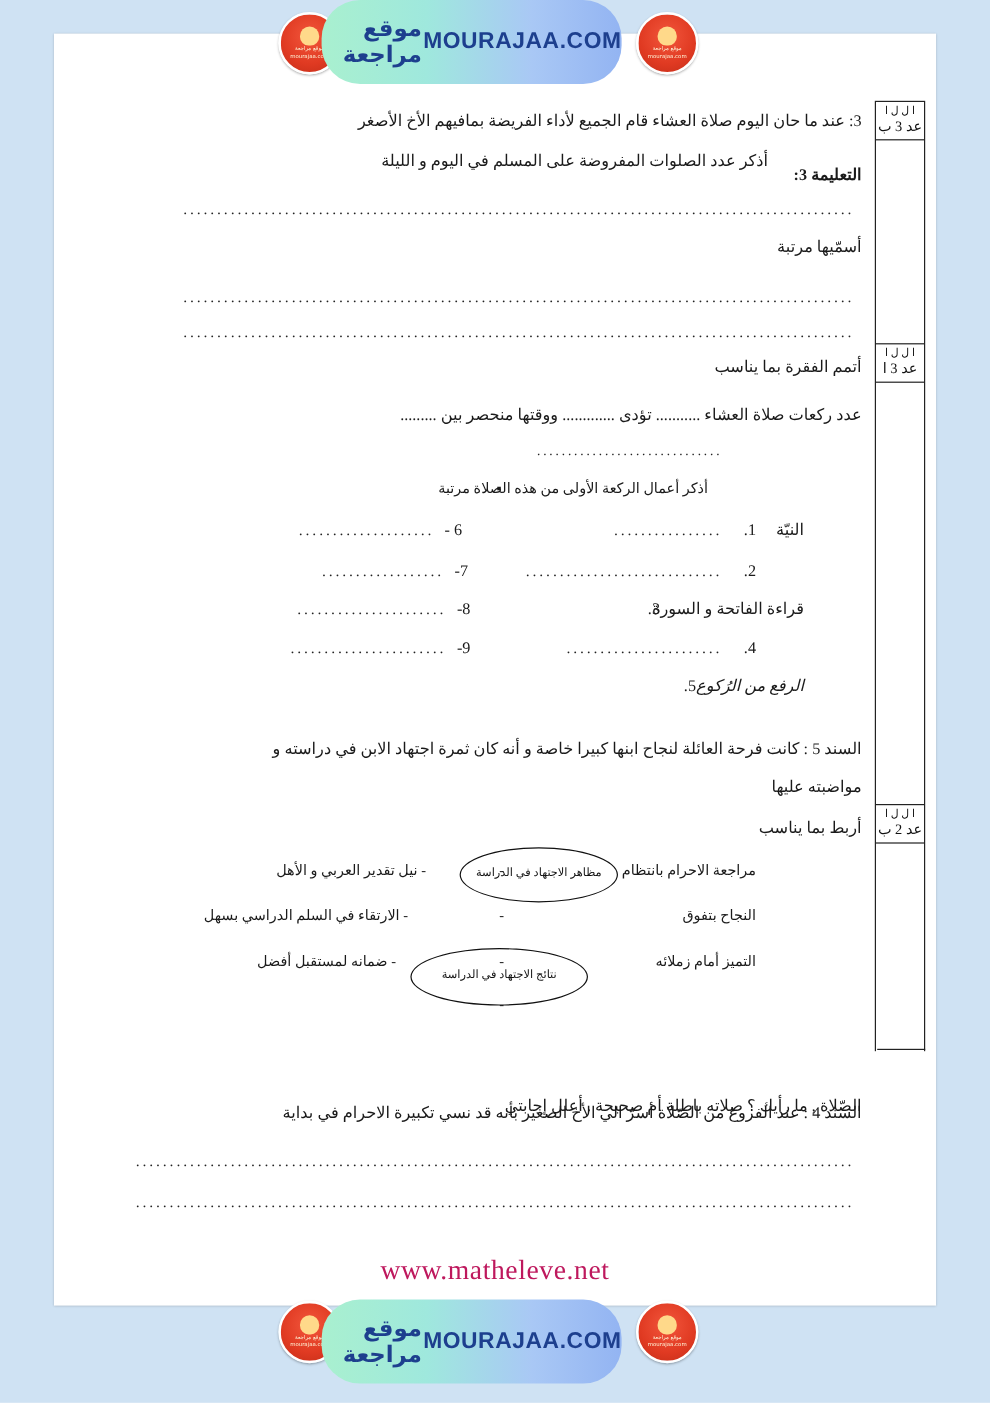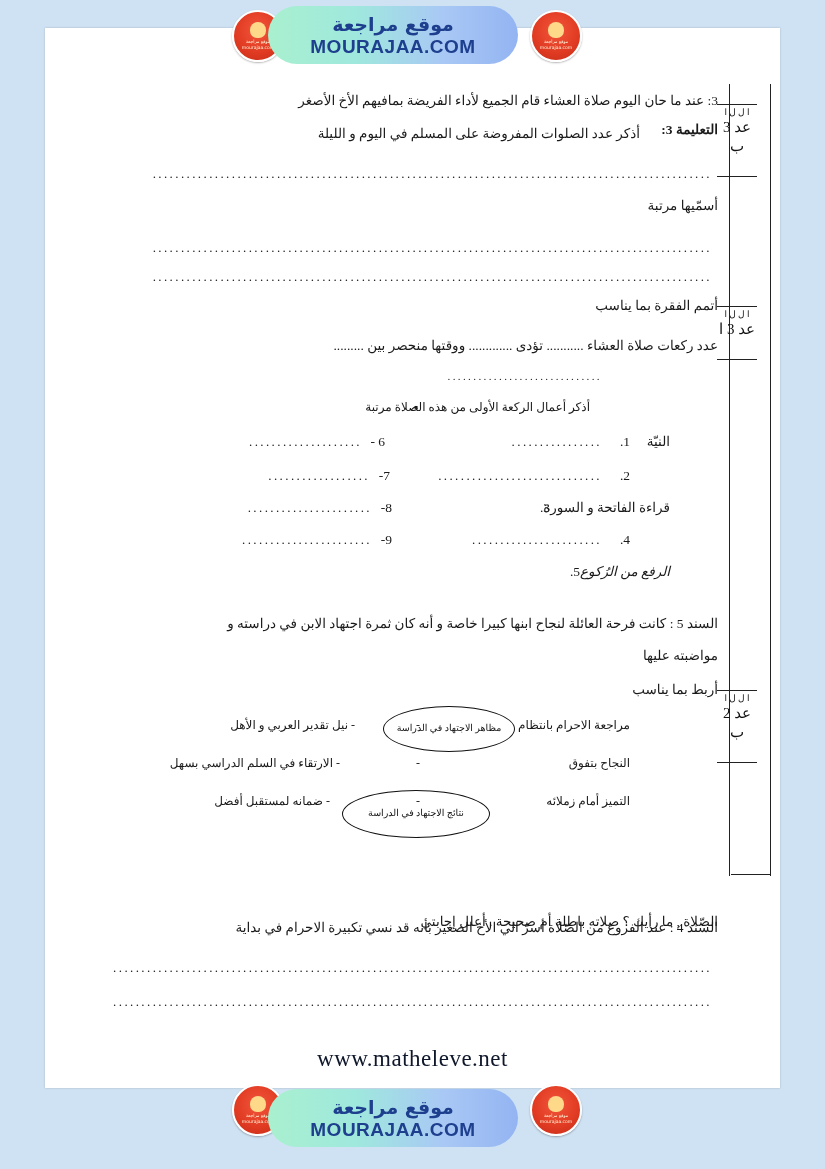--- a/index.html
+++ b/index.html
@@ -35,25 +35,25 @@
     position: absolute;
     display: flex;
     align-items: center;
     justify-content: center;
     z-index: 40;
   }
   .banner-top { left: 228px; top: 2px; width: 330px; height: 66px; }
   .banner-bottom { left: 228px; top: 1085px; width: 330px; height: 66px; }
   .banner-plate {
     width: 250px;
-    height: 58px;
+    height: 70px;
     border-radius: 32px;
     background: linear-gradient(90deg, #a9f0cf 0%, #9fe8dd 35%, #a9c8f5 70%, #93b4f2 100%);
     display: flex;
-    flex-direction: column;
+    flex-direction: row;
     align-items: center;
     justify-content: center;
     gap: 1px;
   }
   .banner-line1 {
     font-family: "DejaVu Sans", sans-serif;
     font-size: 19px;
     font-weight: bold;
     color: #1d3f8e;
     direction: rtl;
@@ -104,34 +104,33 @@
     position: absolute;
     right: 9px;
     top: 56px;
     width: 40px;
     border-right: 1.3px solid #222;
     border-left: 1.3px solid #222;
     height: 792px;
   }
   .mbox {
     position: absolute;
-    right: 23px;
+    right: 10px;
     width: 40px;
     text-align: center;
     border-top: 1.3px solid #222;
     border-bottom: 1.3px solid #222;
     font-size: 9px;
     line-height: 1.25;
-    padding: 2px 0 20px;
+    padding: 2px 0 3px;
     color: #111;
     background: transparent;
-    margin-top: 20px;
   }
   .mbox .m1 { letter-spacing: 1.5px; }
-  .mbox .m2 { font-size: 15px; }
+  .mbox .m2 { font-size: 12px; }
   .mbox-1 { top: 56px; }
   .mbox-2 { top: 258px; }
   .mbox-3 { top: 642px; }
   .margin-end {
     position: absolute;
     right: 9px;
     top: 846px;
     width: 40px;
     border-top: 1.3px solid #222;
   }
@@ -168,21 +167,21 @@
     box-sizing: border-box;
   }
   .site {
     position: absolute;
     left: 0; right: 0;
     top: 1018px;
     text-align: center;
     direction: ltr;
     font-family: "Liberation Serif", serif;
     font-size: 23px;
-    color: #0f172a;
+    color: #be185d;
     letter-spacing: .5px;
   }
   .small { font-size: 12px; }
   .tiny { font-size: 11px; }
 </style>
 </head>
 <body>
 
 <div class="page">
   <div class="doc">
@@ -198,21 +197,21 @@
       <div class="m2">عد 3 ا</div>
     </div>
     <div class="mbox mbox-3">
       <div class="m1">ا ل ل ا</div>
       <div class="m2">عد 2 ب</div>
     </div>
     <div class="margin-end"></div>
 
     <div class="line" style="right:62px; top:63px;">3: عند ما حان اليوم صلاة العشاء قام الجميع لأداء الفريضة بمافيهم الأخ الأصغر</div>
 
-    <div class="line bold" style="right:62px; top:92px;">التعليمة 3:</div>
+    <div class="line bold" style="right:62px; top:108px;">التعليمة 3:</div>
     <div class="line" style="right:140px; top:96px;">أذكر عدد الصلوات المفروضة على المسلم في اليوم و الليلة</div>
 
     <div class="dotline" style="right:68px; top:138px;">...................................................................................................</div>
 
     <div class="line" style="right:62px; top:168px;">أسمّيها مرتبة</div>
 
     <div class="dotline" style="right:68px; top:212px;">...................................................................................................</div>
     <div class="dotline" style="right:68px; top:241px;">...................................................................................................</div>
 
     <div class="line" style="right:62px; top:268px;">أتمم الفقرة بما يناسب</div>

